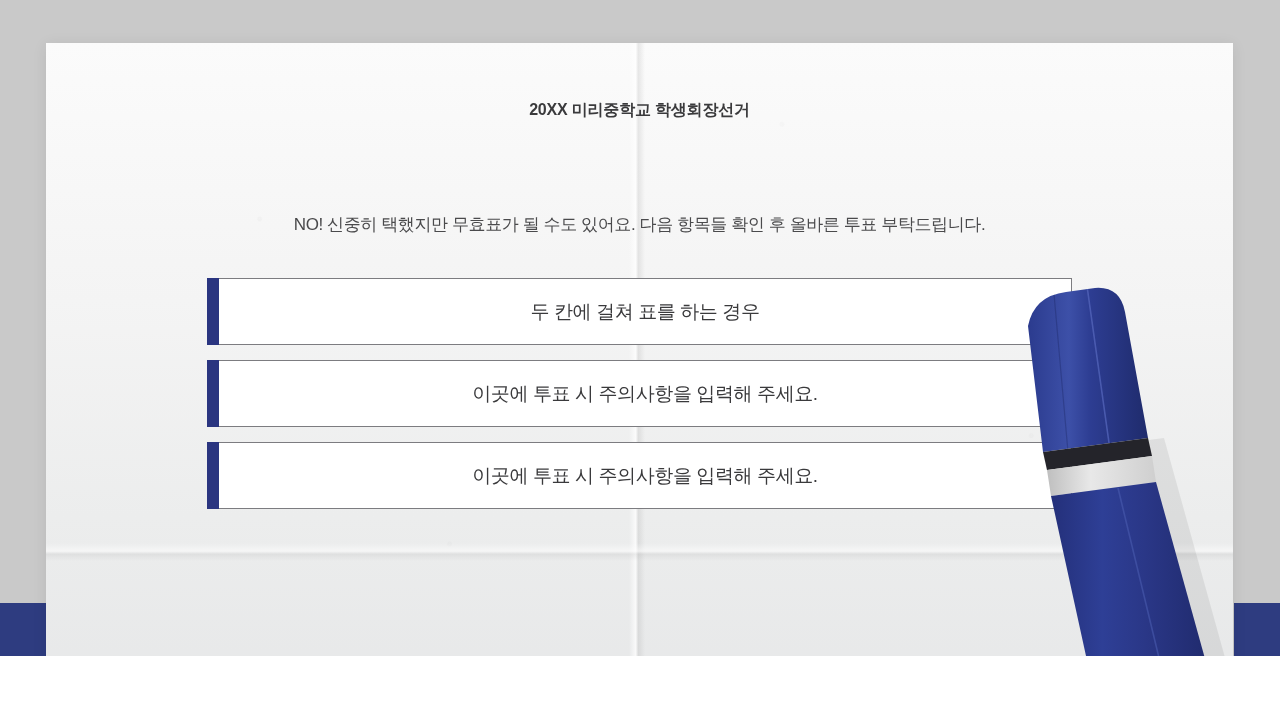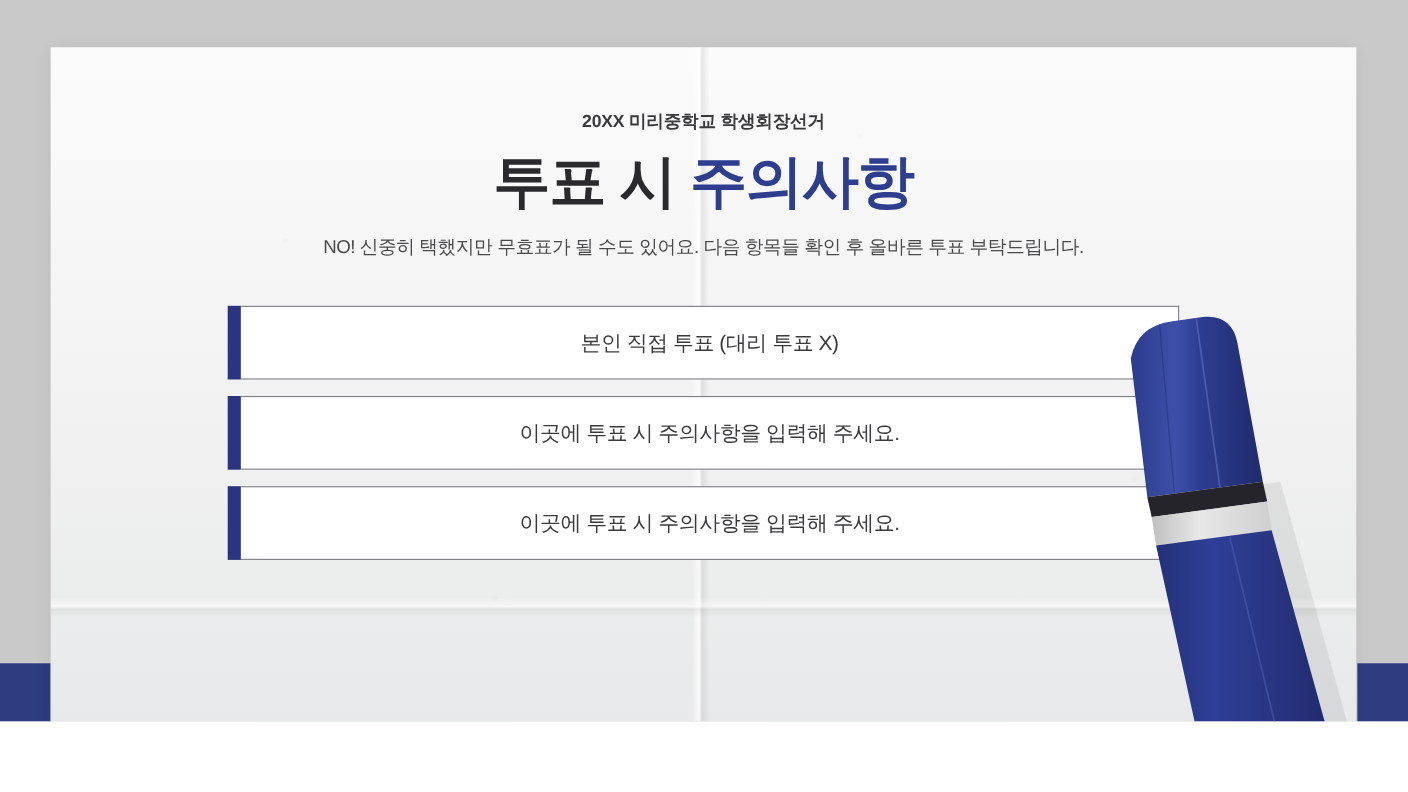--- a/index.html
+++ b/index.html
@@ -184,32 +184,31 @@
 
   <div class="corner-block left"></div>
   <div class="corner-block right"></div>
 
   <div class="paper">
     <div class="fold-v"></div>
     <div class="fold-h"></div>
 
     <div class="eyebrow">20XX 미리중학교 학생회장선거</div>
 
-    <div class="title"><span>투표 시 </span><span class="accent">주의사항</span></div>
 
     <div class="subtitle">NO! 신중히 택했지만 무효표가 될 수도 있어요. 다음 항목들 확인 후 올바른 투표 부탁드립니다.</div>
 
     <div class="notice-list">
-
-
 
       <div class="notice-row">
         <div class="notice-bar"></div>
-        <div class="notice-box">본인 직접 투표 (대리 투표 X)</div>
+        <div class="notice-box">두 칸에 걸쳐 표를 하는 경우</div>
       </div>
+
+
 
       <div class="notice-row">
         <div class="notice-bar"></div>
         <div class="notice-box">이곳에 투표 시 주의사항을 입력해 주세요.</div>
       </div>
 
       <div class="notice-row">
         <div class="notice-bar"></div>
         <div class="notice-box">이곳에 투표 시 주의사항을 입력해 주세요.</div>
       </div>

